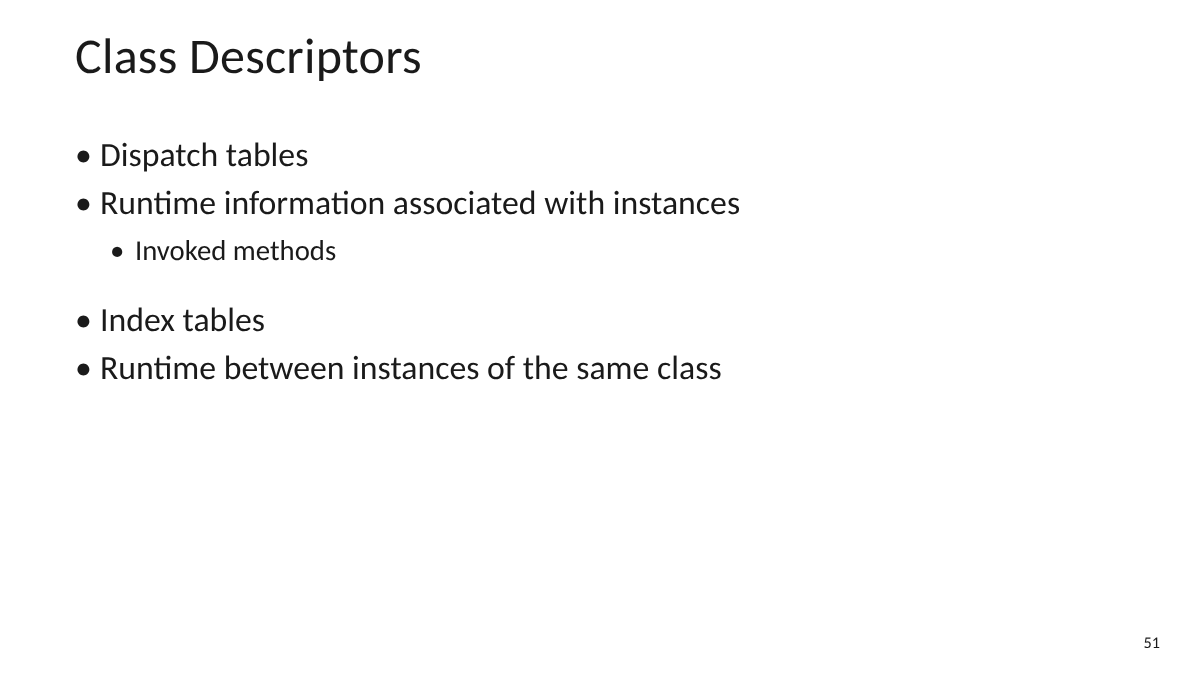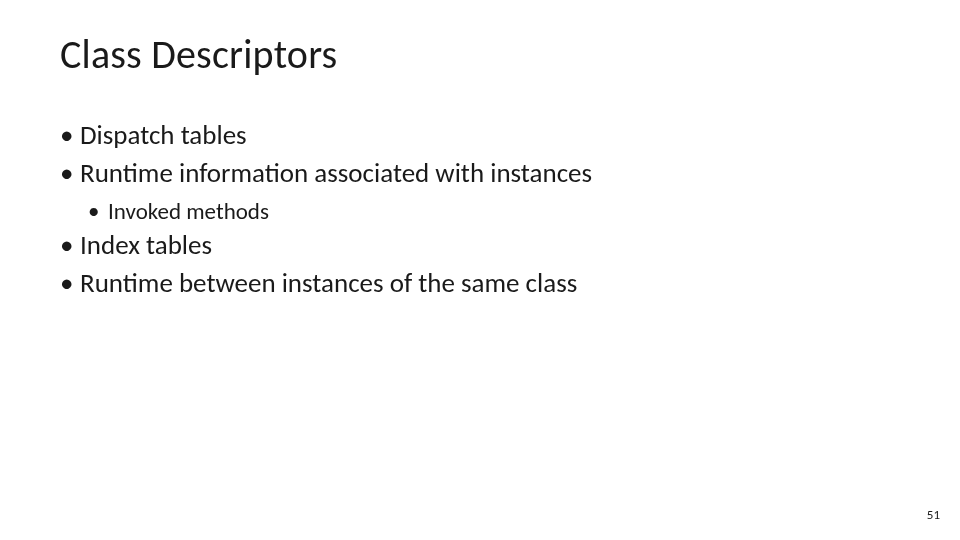--- a/index.html
+++ b/index.html
@@ -10,21 +10,21 @@
     body {
       width: 960px;
       height: 540px;
       background: #ffffff;
       font-family: Calibri, "Segoe UI", Arial, sans-serif;
       color: #000000;
       position: relative;
       overflow: hidden;
     }
     .slide {
-      padding: 30px 60px 40px 60px;
+      padding: 20px 60px 40px 60px;
       width: 100%;
       height: 100%;
       position: relative;
     }
     .title {
       font-size: 40px;
       font-weight: 400;
       color: #1a1a1a;
       margin-bottom: 38px;
       letter-spacing: 0.2px;
@@ -48,33 +48,33 @@
       font-size: 27px;
     }
     .sub-bullet-item {
       font-size: 23px;
       color: #1a1a1a;
       line-height: 1.35;
       position: relative;
       padding-left: 20px;
       margin-left: 28px;
       margin-top: 6px;
-      margin-bottom: 0;
+      margin-bottom: 22px;
     }
     .sub-bullet-item::before {
       content: "•";
       position: absolute;
       left: 0;
       top: 0;
       font-size: 23px;
     }
     .page-number {
       position: absolute;
       bottom: 18px;
-      right: 20px;
+      right: 32px;
       font-size: 13px;
       color: #1a1a1a;
       font-family: Calibri, Arial, sans-serif;
     }
   </style>
 </head>
 <body>
 
 <div class="slide">
   <h1 class="title">Class Descriptors</h1>

